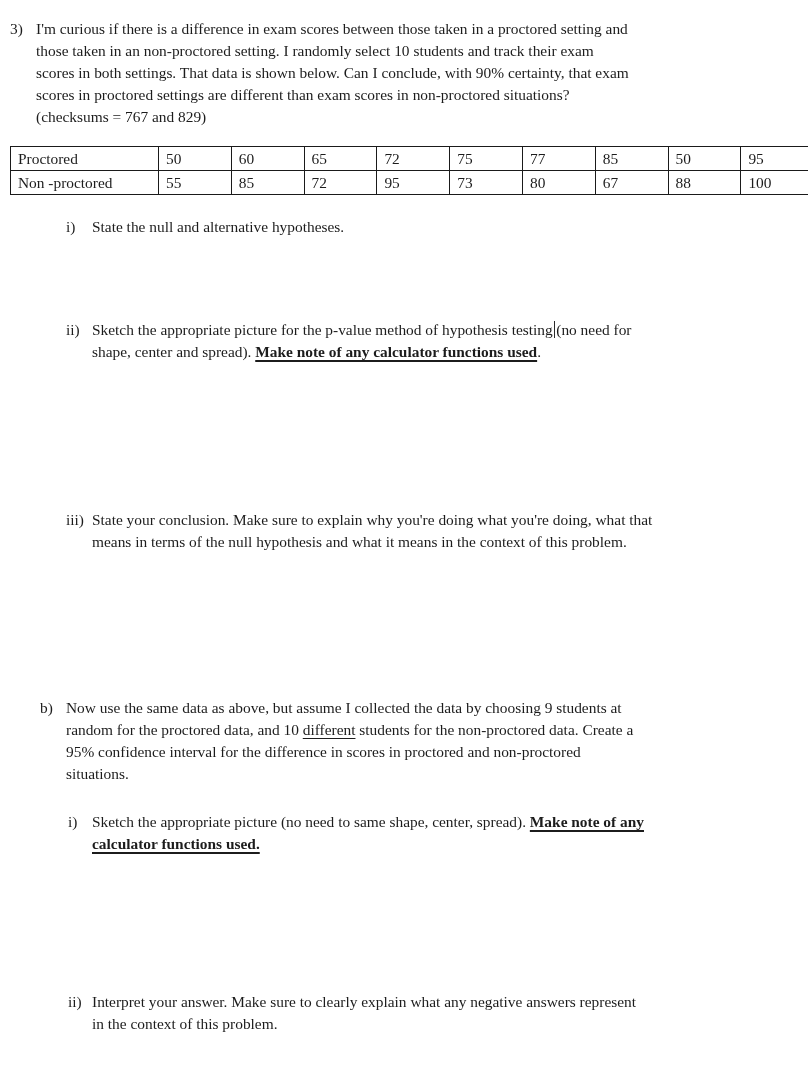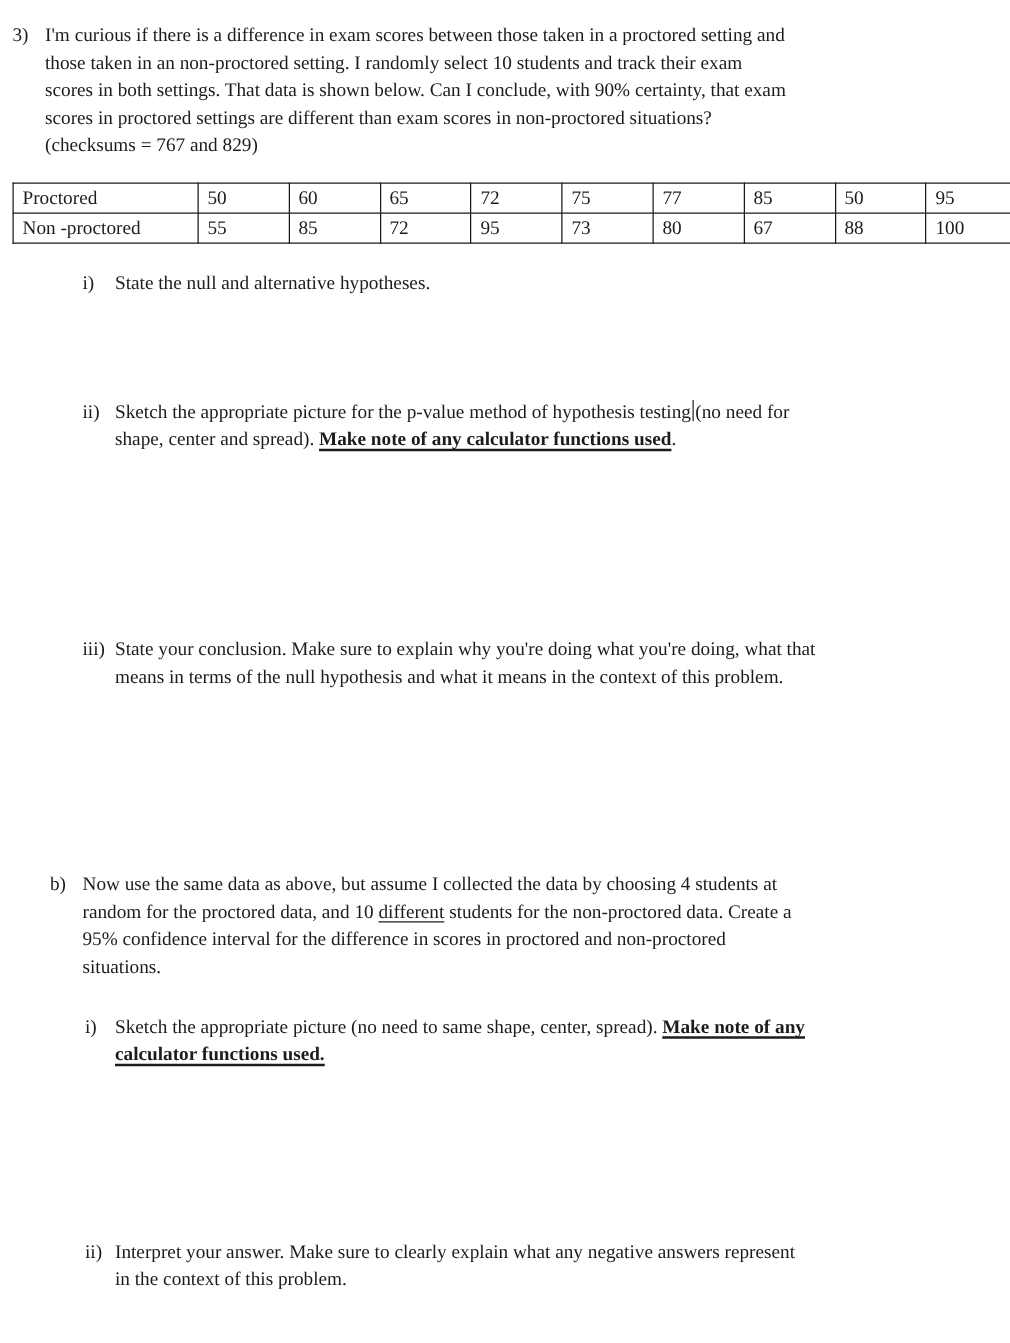--- a/index.html
+++ b/index.html
@@ -139,21 +139,21 @@
   </div>
 
   <div class="row sub mt-aiii">
     <span class="marker">iii)</span>
     <div class="text">State your conclusion. Make sure to explain why you're doing what you're doing, what that
 means in terms of the null hypothesis and what it means in the context of this problem.</div>
   </div>
 
   <div class="row partb mt-b">
     <span class="marker">b)</span>
-    <div class="text"><span>Now use the same data as above, but assume I collected the data by choosing 4 students at
+    <div class="text"><span>Now use the same data as above, but assume I collected the data by choosing 9 students at
 random for the proctored data, and 10 </span><span class="u">different</span><span> students for the non-proctored data. Create a
 95% confidence interval for the difference in scores in proctored and non-proctored
 situations.</span></div>
   </div>
 
   <div class="row bsub mt-bi">
     <span class="marker">i)</span>
     <div class="text"><span>Sketch the appropriate picture (no need to same shape, center, spread). </span><span class="bu">Make note of any
 calculator functions used.</span></div>
   </div>

